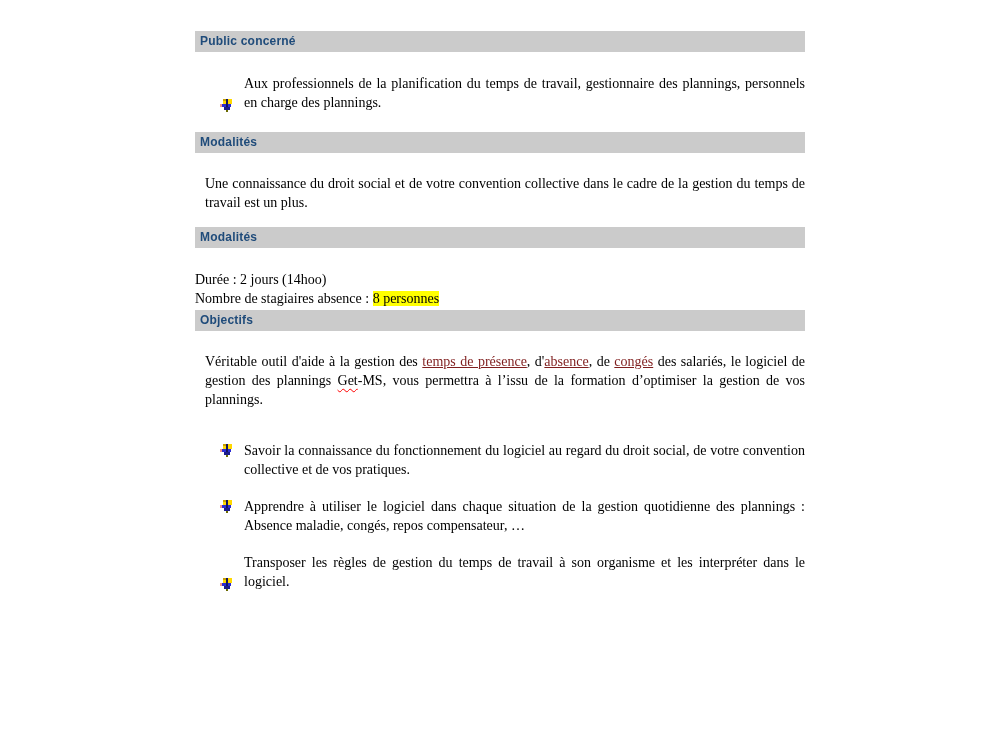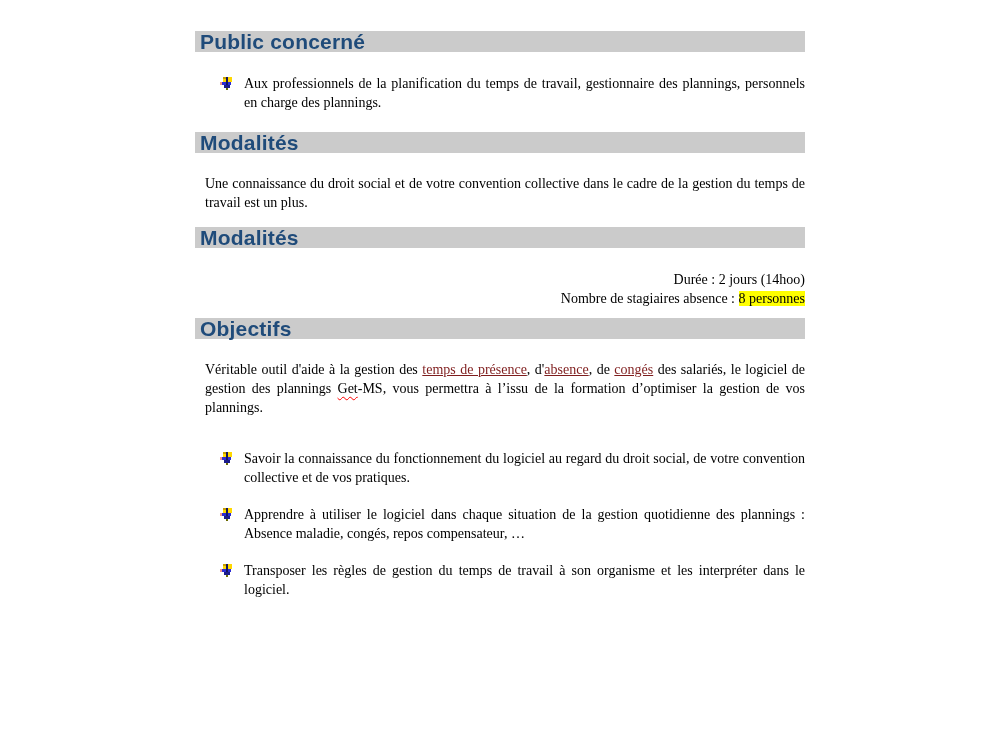--- a/index.html
+++ b/index.html
@@ -21,54 +21,54 @@
     padding-top: 31px;
   }
   
   .section-bar {
     background: #cbcbcb;
     height: 21px;
     line-height: 21px;
     padding-left: 5px;
     font-family: "Liberation Sans", "DejaVu Sans", sans-serif;
     font-weight: bold;
-    font-size: 21px;
+    font-size: 12px;
     color: #1f4b7a;
     letter-spacing: 0.2px;
   }
   
   .body-text {
     font-size: 14px;
     line-height: 19px;
     text-align: justify;
   }
   .intro-p {
     margin: 21px 0 0 0;
     padding-left: 4px;
     text-align: left;
   }
   .para {
     margin: 21px 0 0 10px;
   }
   .prerequis-p  { margin-bottom: 15px; }
-  .modalites-p  { margin-top: 22px; margin-bottom: 10px; text-align: right; }
+  .modalites-p  { margin-top: 22px; margin-bottom: 2px; text-align: left; }
   
   ul.arrow-list {
     list-style: none;
     margin: 22px 0 0 0;
     padding: 0;
   }
   ul.arrow-list.objectifs-list { margin-top: 32px; }
   ul.arrow-list li {
     display: flex;
     align-items: flex-start;
     padding-left: 25px;
     margin: 0 0 18px 0;
   }
-  ul.arrow-list li:last-child { margin-bottom: 0; }
+  ul.arrow-list li:last-child { margin-bottom: 0; align-items: flex-end; }
   .bullet-icon {
     flex: 0 0 13px;
     width: 13px;
     height: 13px;
     margin-top: 3px;
     margin-right: 11px;
   }
   .bullet-icon svg { display: block; }
   .li-text {
     flex: 1;

